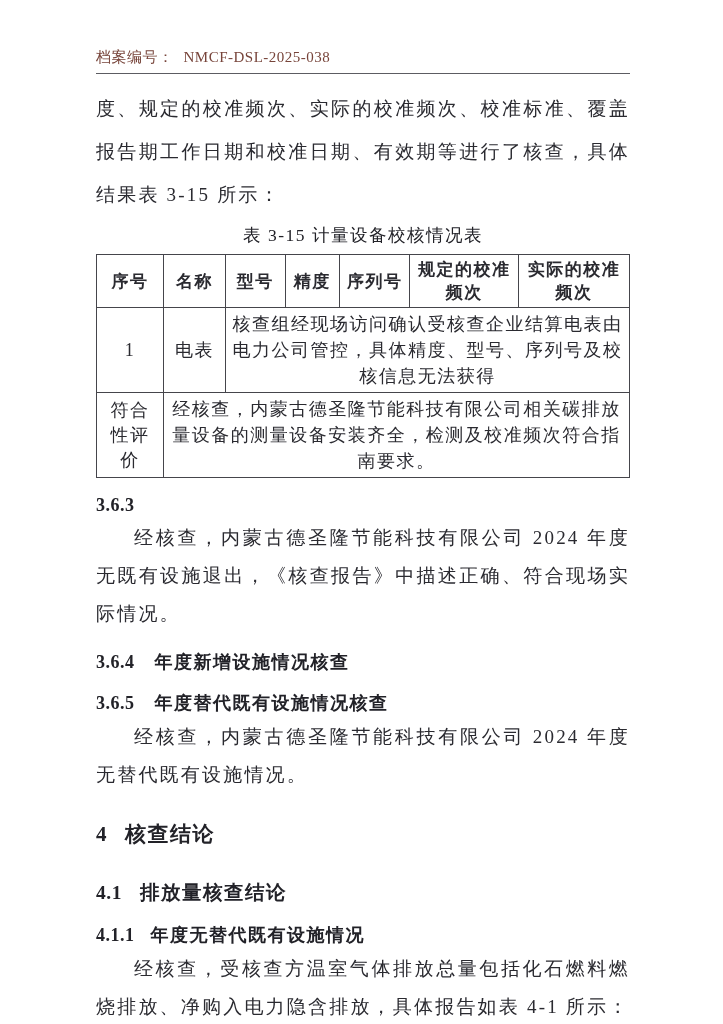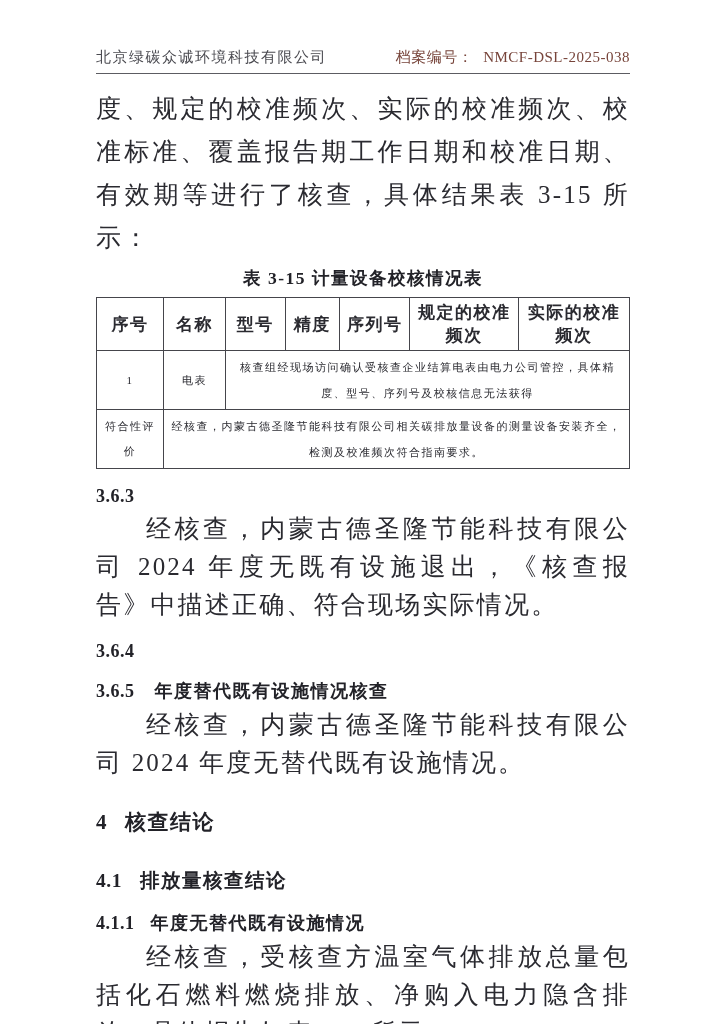--- a/index.html
+++ b/index.html
@@ -25,52 +25,52 @@
     border-bottom: 1.5px solid #5c5c62;
     font-size: 15px;
     letter-spacing: 1.5px;
   }
   .header-company { color: #4a4a50; }
   .header-archive { color: #77443a; letter-spacing: 0.5px; }
   .header-archive .arch-num { margin-left: 10px; font-weight: 400; }
 
   
   .para {
-    font-size: 25px;
+    font-size: 19px;
     line-height: 42px;
     text-align: justify;
     letter-spacing: 2.2px;
     color: #2a2a30;
   }
   .para.indent { text-indent: 2em; }
   .intro-para { margin-top: 13px; line-height: 43px; }
 
   
   .tbl-caption {
     text-align: center;
-    font-weight: bold;
+    font-weight: normal;
     font-size: 17.5px;
     letter-spacing: 1.5px;
     margin-top: 7px;
     color: #222228;
   }
 
   
   table {
     width: 100%;
     border-collapse: collapse;
     table-layout: fixed;
     margin-top: 7px;
     padding-left: 26px;
   }
   th, td {
     border: 1.5px solid #45454b;
     text-align: center;
     vertical-align: middle;
-    font-size: 11px;
+    font-size: 18px;
     letter-spacing: 1.5px;
     padding: 3px 4px;
     color: #2a2a30;
   }
   .t315 th { font-weight: bold; height: 50px; line-height: 23px; font-size: 17px; }
   .t315 .cell-note { line-height: 26px; height: 52px; }
   .t315 .cell-label { line-height: 25px; }
 
   
   .heading {
@@ -92,21 +92,20 @@
 
   .after-heading { margin-top: 3px; line-height: 38px; }
 </style>
 </head>
 <body>
 
 <div class="page">
   <div class="content">
 
     <div class="page-header">
-      <span class="header-company">北京绿碳众诚环境科技有限公司</span>
       <span class="header-archive">
         <span>档案编号：</span><span class="arch-num">NMCF-DSL-2025-038</span>
       </span>
     </div>
 
     <p class="para intro-para">度、规定的校准频次、实际的校准频次、校准标准、覆盖报告期工作日期和校准日期、有效期等进行了核查，具体结果表 3-15 所示：</p>
 
     <div class="tbl-caption">表 3-15 计量设备校核情况表</div>
 
     <table class="t315">
@@ -141,20 +140,21 @@
     </tbody>
       </table>
 
     <div class="heading h3">
       <span class="h-num">3.6.3</span>
     </div>
     <p class="para indent after-heading">经核查，内蒙古德圣隆节能科技有限公司 2024 年度无既有设施退出，《核查报告》中描述正确、符合现场实际情况。</p>
 
     <div class="heading h3">
       <span class="h-num">3.6.4</span>
+      <span class="h-title">年度新增设施情况核查</span>
     </div>
 
     <div class="heading h3">
       <span class="h-num">3.6.5</span>
       <span class="h-title">年度替代既有设施情况核查</span>
     </div>
     <p class="para indent after-heading">经核查，内蒙古德圣隆节能科技有限公司 2024 年度无替代既有设施情况。</p>
 
     <div class="heading chapter">
       <span class="h-num">4</span>

